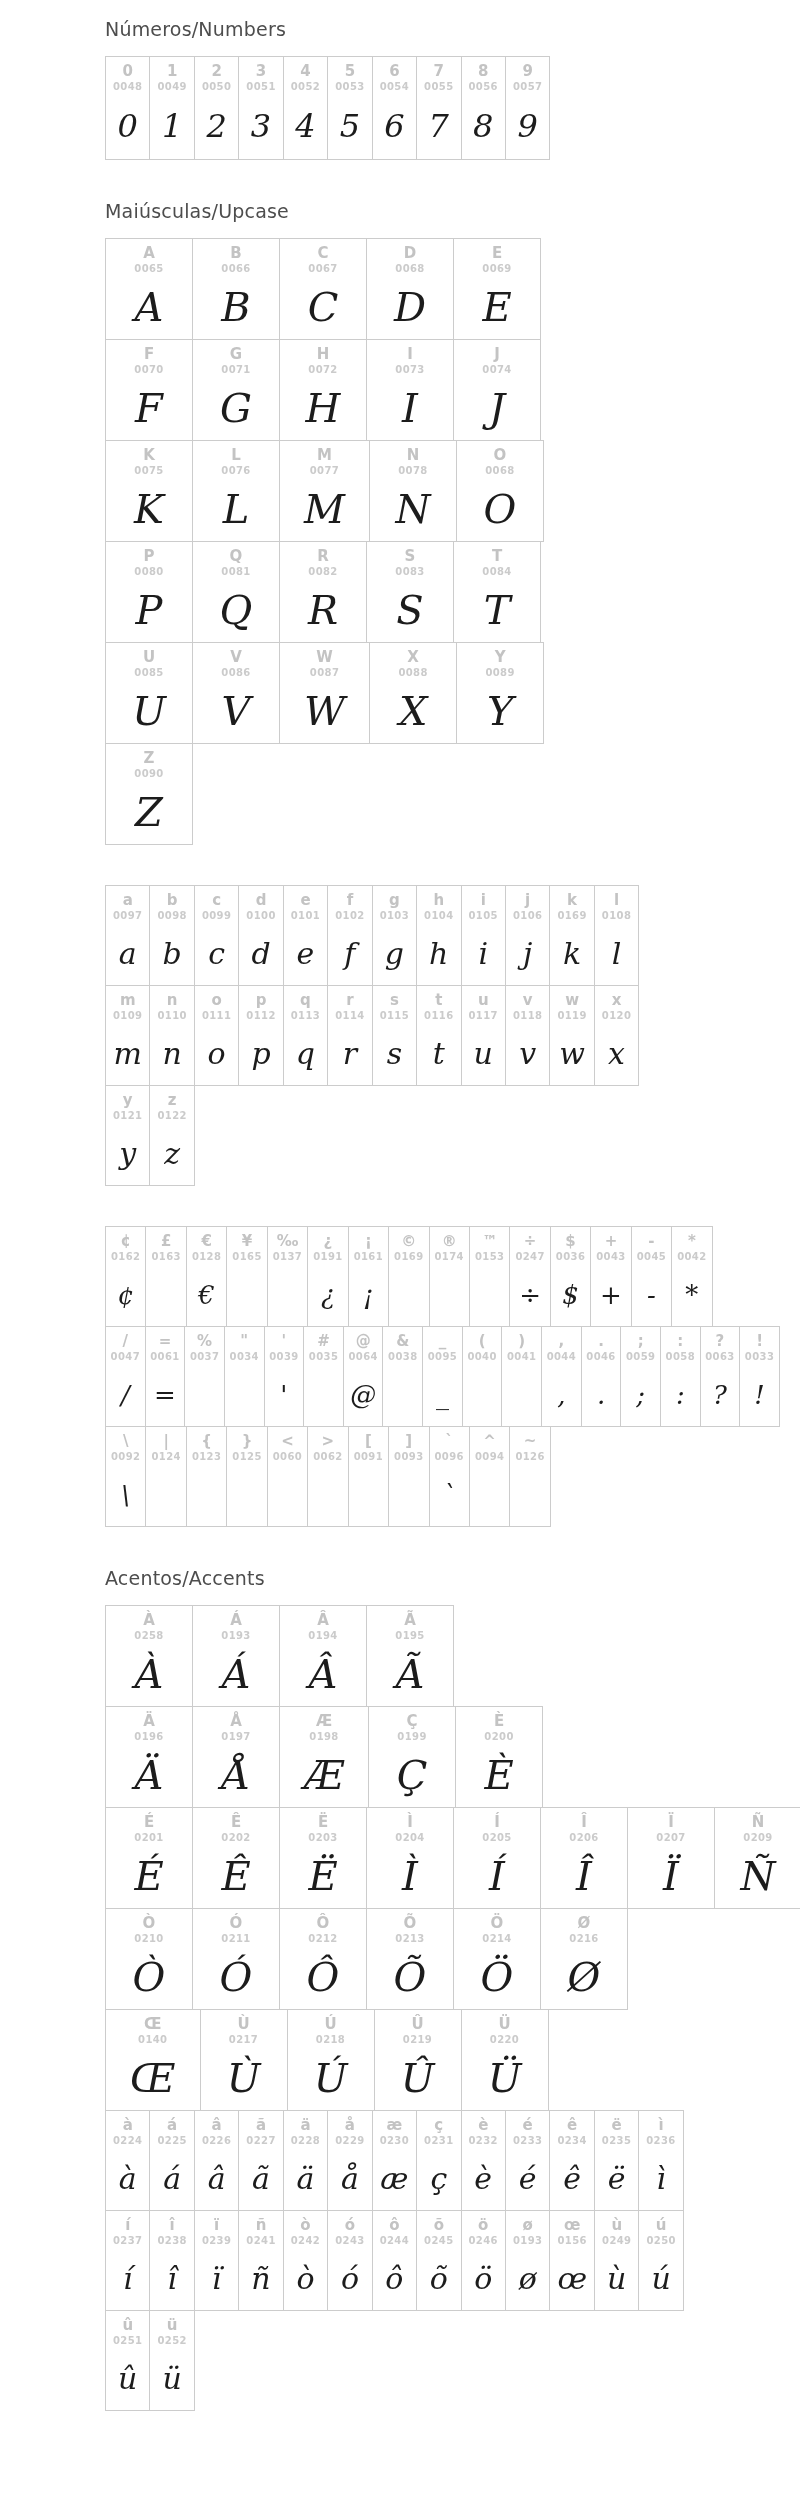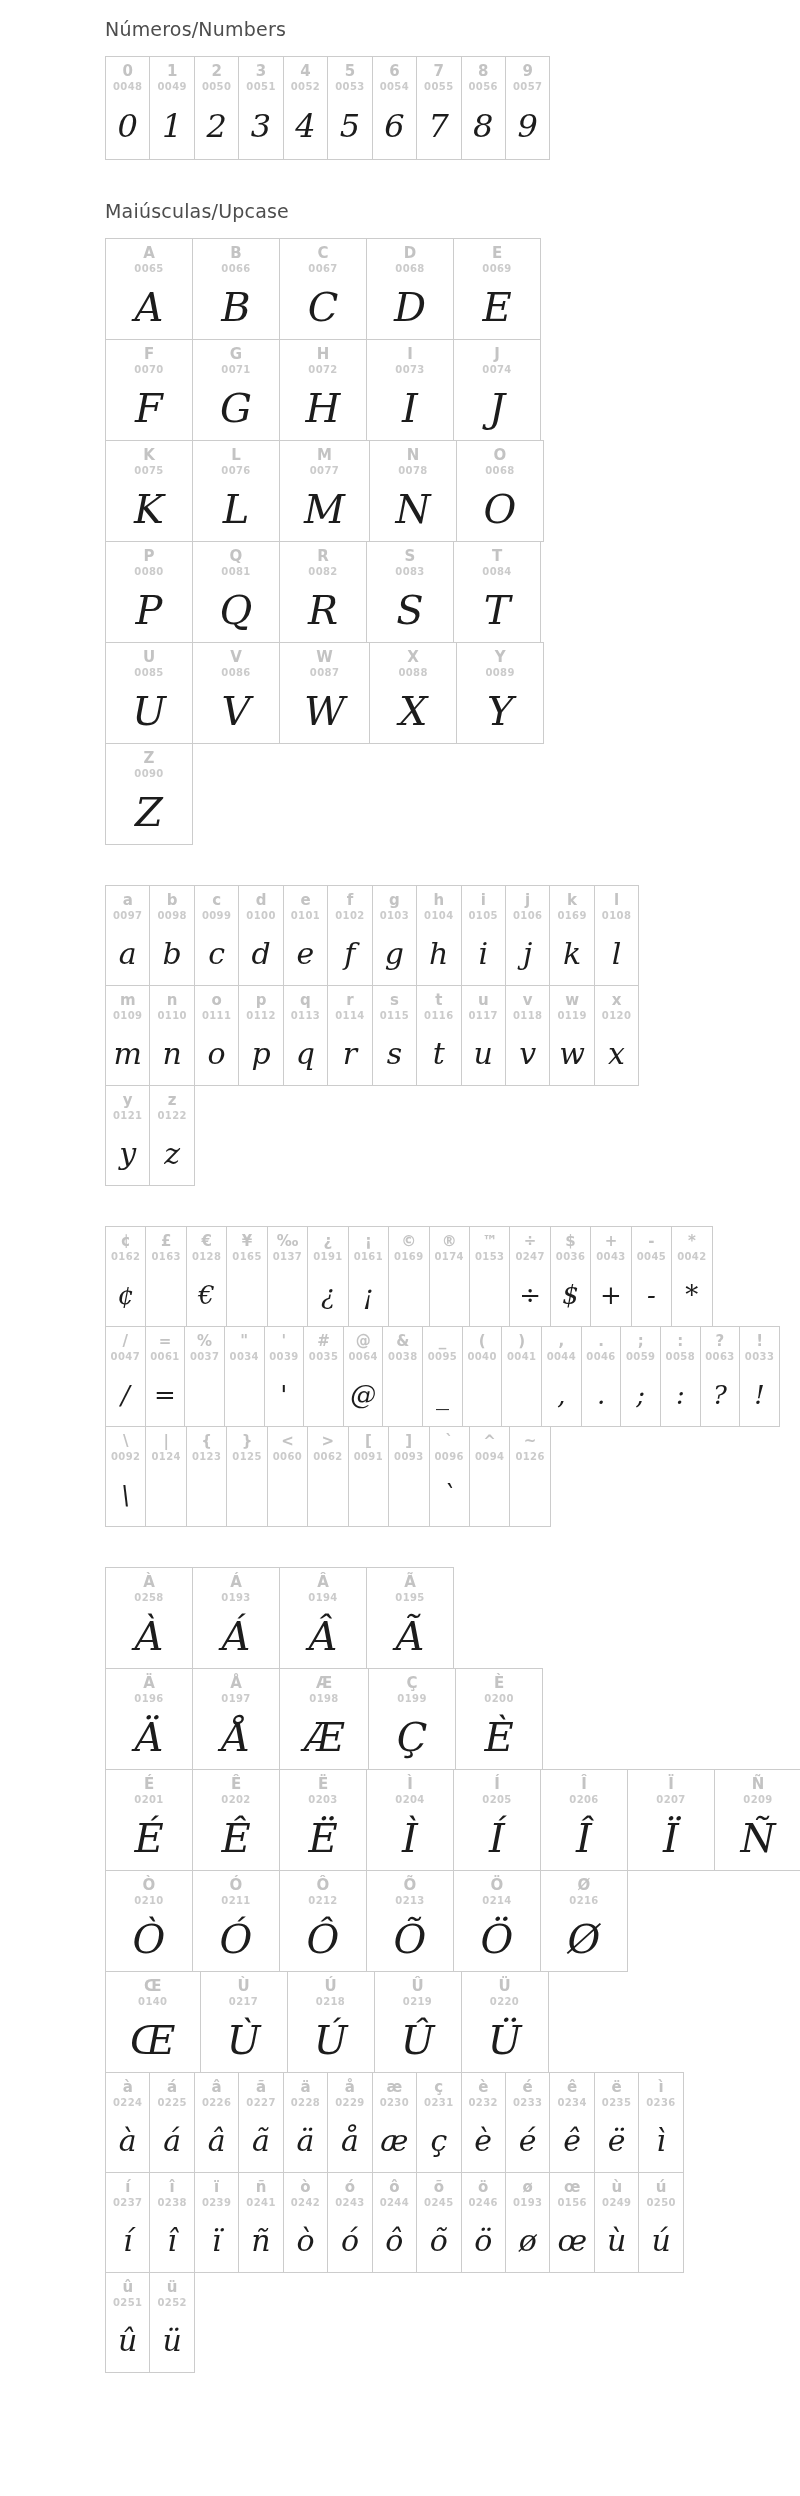--- a/index.html
+++ b/index.html
@@ -836,20 +836,21 @@
             <div class="hdr">
               <span class="char">~</span>
               <span class="code">0126</span>
             </div>
             <div class="glyph"></div>
           </div>
         </div>
       </div>
     </section>
     <section class="section">
+      <h2 class="section-title">Acentos/Accents</h2>
       <div class="grid">
         <div class="grid-row row-caps">
           <div class="cell">
             <div class="hdr">
               <span class="char">À</span>
               <span class="code">0258</span>
             </div>
             <div class="glyph">À</div>
           </div>
           <div class="cell">

